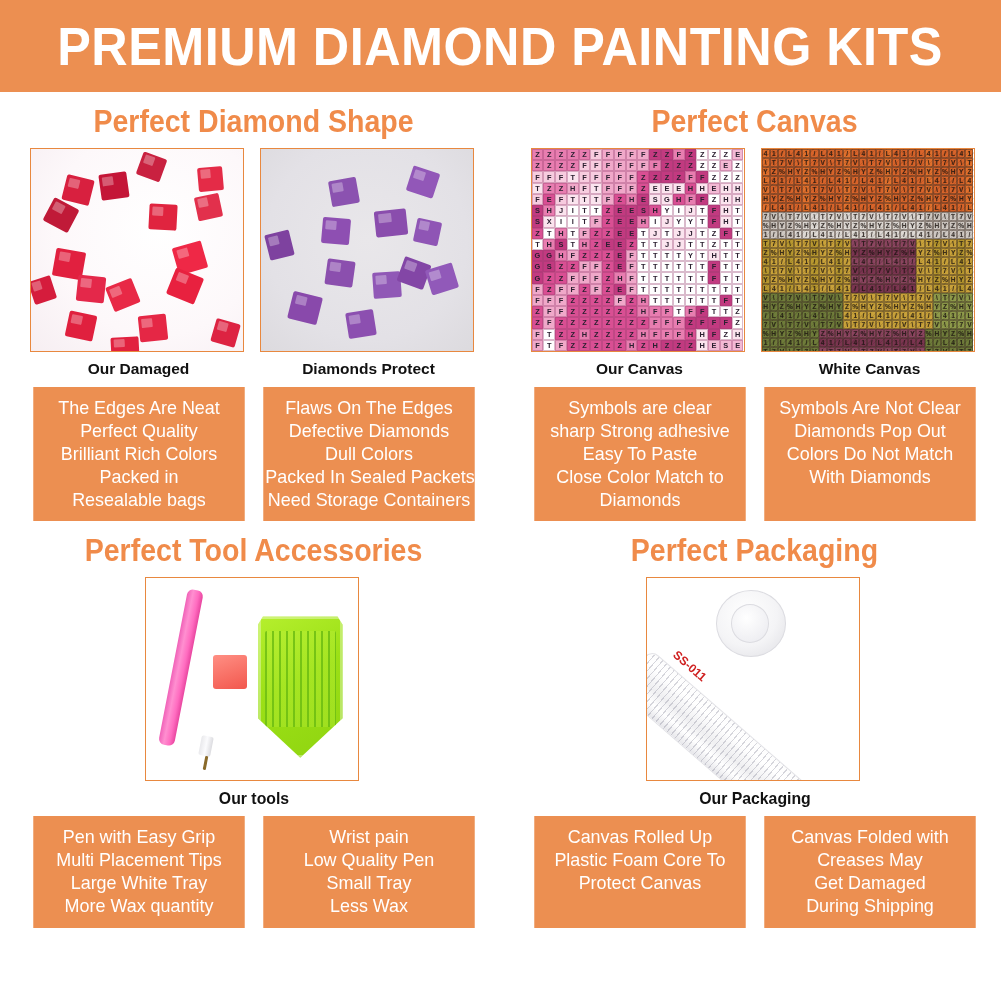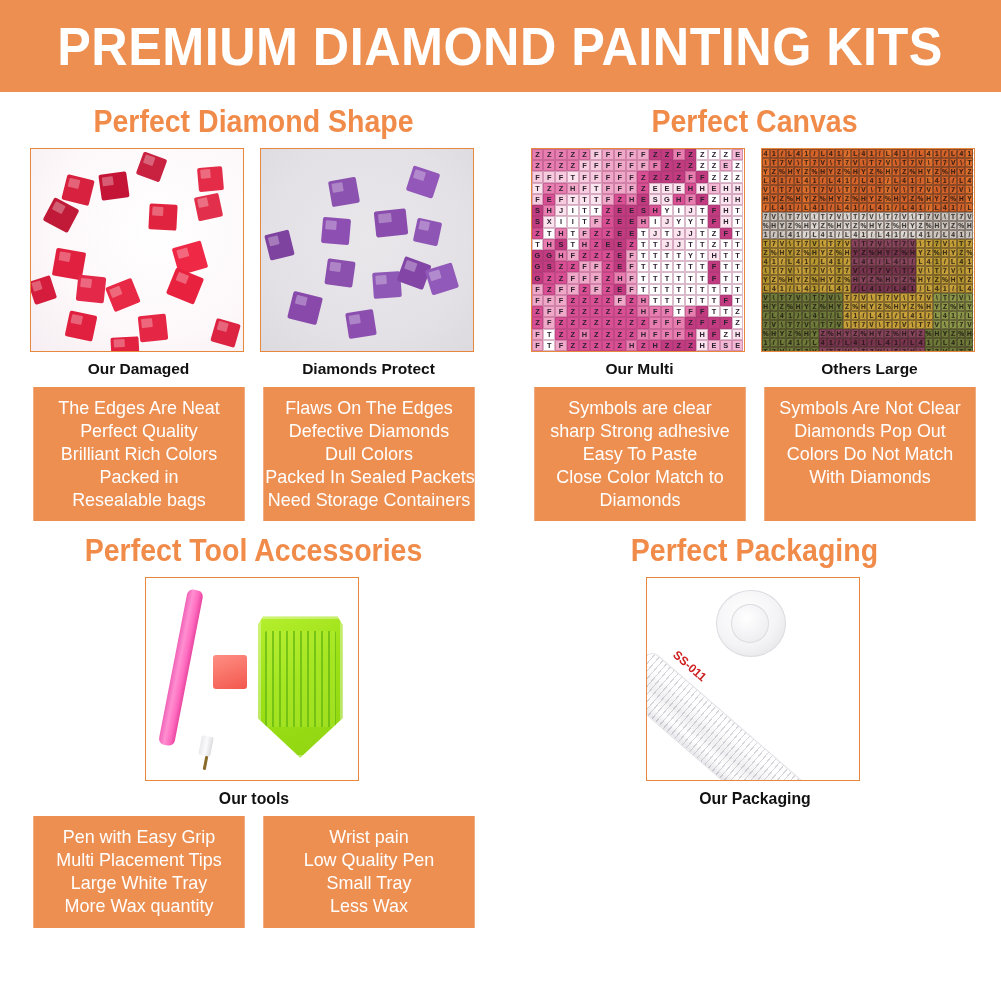--- a/index.html
+++ b/index.html
@@ -571,21 +571,21 @@
                 <span style="background: rgb(217, 79, 147);">H</span>
                 <span style="background: rgb(194, 58, 128);">Z</span>
                 <span style="background: rgb(194, 58, 128);">Z</span>
                 <span style="background: rgb(194, 58, 128);">Z</span>
                 <span style="background: rgb(251, 228, 238);">H</span>
                 <span style="background: rgb(243, 185, 212);">E</span>
                 <span style="background: rgb(243, 185, 212);">S</span>
                 <span style="background: rgb(243, 185, 212);">E</span>
               </div>
           </div>
-          <div class="caption">Our Multi</div>
+          <div class="caption">Our Canvas</div>
         </div>
 
         <div class="cell">
           <div class="photo">
             <div class="symgrid sym-others" id="others-canvas-grid" style="grid-template-columns: repeat(26, 1fr); grid-template-rows: repeat(26, 1fr);">
                 <span style="background: rgb(226, 112, 44);">4</span>
                 <span style="background: rgb(216, 100, 42);">1</span>
                 <span style="background: rgb(216, 100, 42);">/</span>
                 <span style="background: rgb(216, 100, 42);">L</span>
                 <span style="background: rgb(216, 100, 42);">4</span>
@@ -1177,21 +1177,21 @@
                 <span style="background: rgb(140, 69, 96);">V</span>
                 <span style="background: rgb(140, 69, 96);">\</span>
                 <span style="background: rgb(111, 124, 58);">T</span>
                 <span style="background: rgb(111, 124, 58);">7</span>
                 <span style="background: rgb(111, 124, 58);">V</span>
                 <span style="background: rgb(111, 124, 58);">\</span>
                 <span style="background: rgb(111, 124, 58);">T</span>
                 <span style="background: rgb(111, 124, 58);">7</span>
               </div>
           </div>
-          <div class="caption">Others Large</div>
+          <div class="caption">White Canvas</div>
         </div>
       </div>
 
       <div class="bullets">
         <div class="bbox tall">
           <div>Symbols are clear</div>
           <div>sharp Strong adhesive</div>
           <div>Easy To Paste</div>
           <div>Close Color Match to</div>
           <div>Diamonds</div>
@@ -1255,16 +1255,29 @@
             <div class="tube" style="left:2%;top:35%;width:112%;height:25%;transform:rotate(41deg);transform-origin:left top;">
               <div class="tube-rings"></div>
             </div>
             <div class="tube-label" style="left:11%;top:40%;">SS-011</div>
           </div>
           <div class="caption narrow">Our Packaging</div>
         </div>
 
       </div>
 
+      <div class="bullets">
+        <div class="bbox short">
+          <div>Canvas Rolled Up</div>
+          <div>Plastic Foam Core To</div>
+          <div>Protect Canvas</div>
+        </div>
+        <div class="bbox short">
+          <div>Canvas Folded with</div>
+          <div>Creases May</div>
+          <div>Get Damaged</div>
+          <div>During Shipping</div>
+        </div>
+      </div>
     </div>
 
   </div>
 </div>
 
 </body></html>

